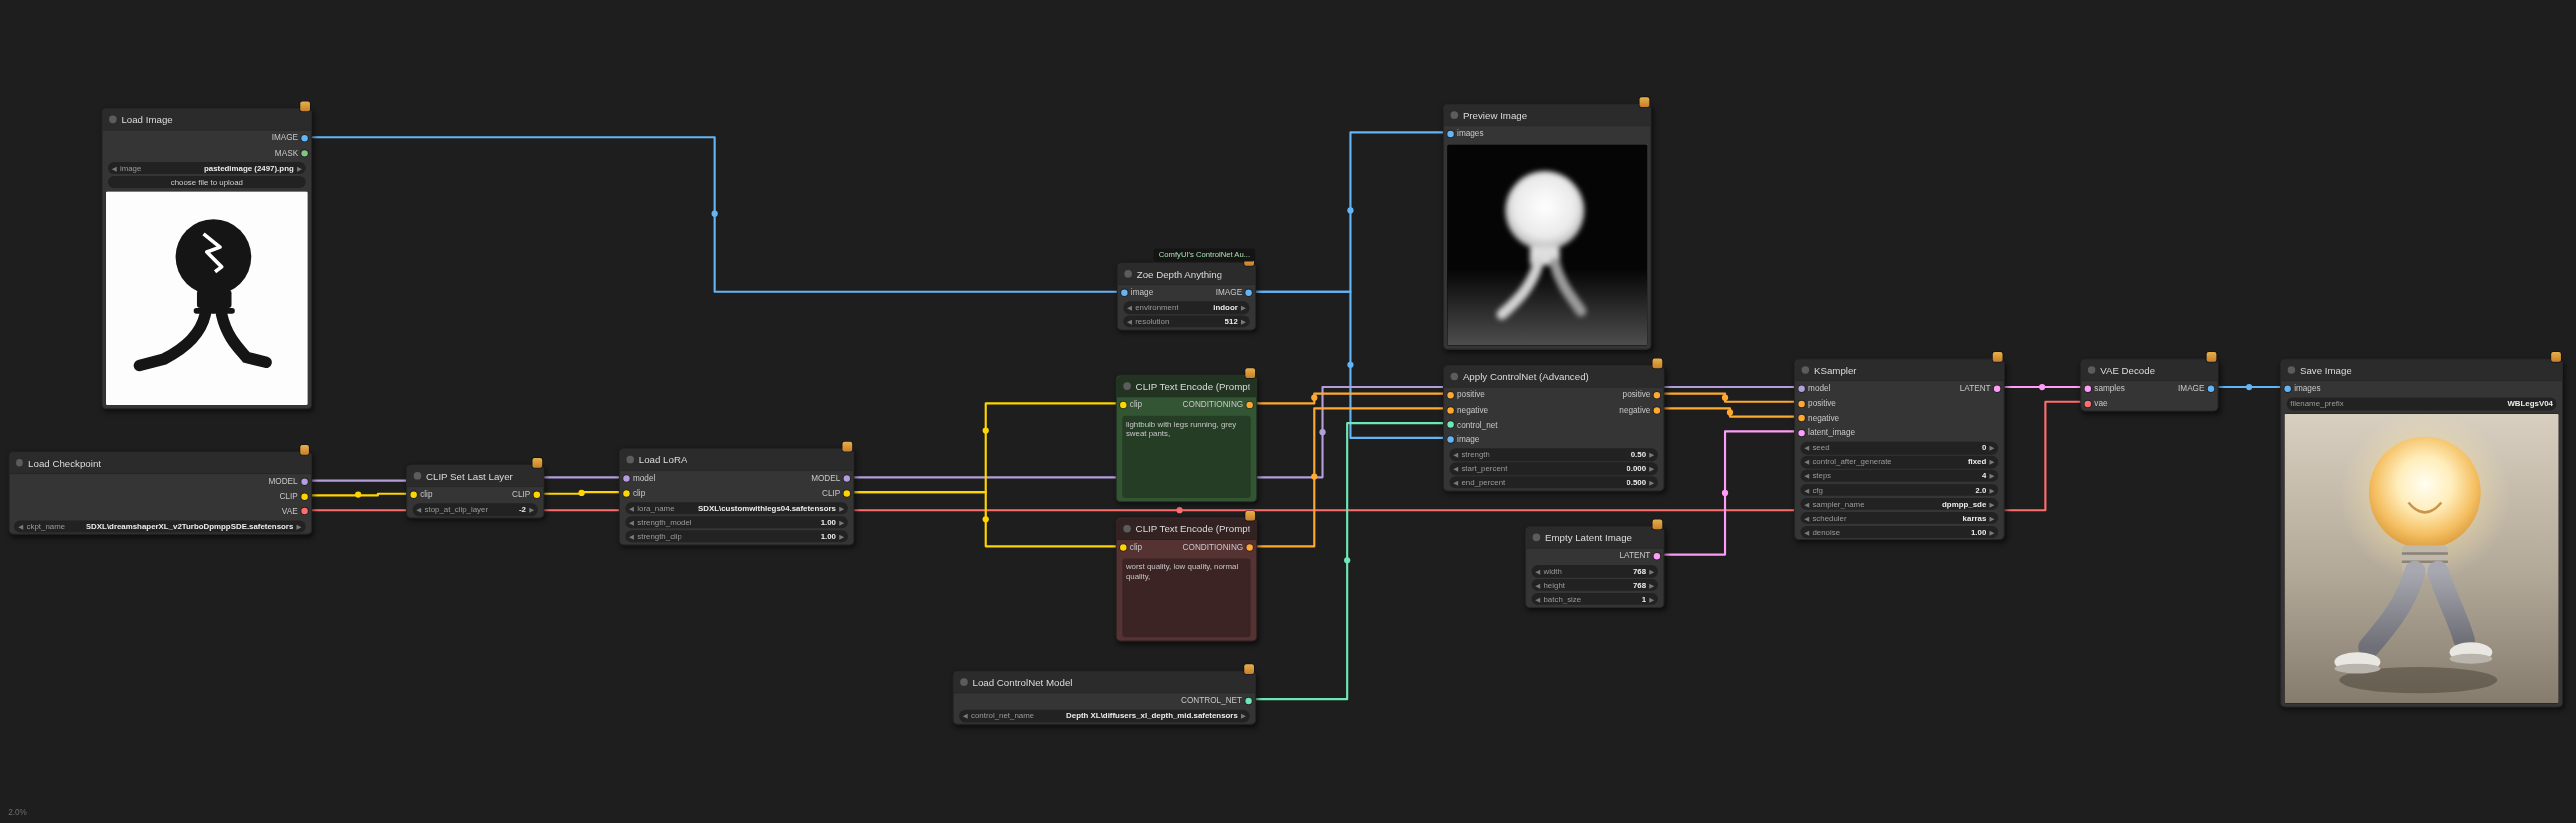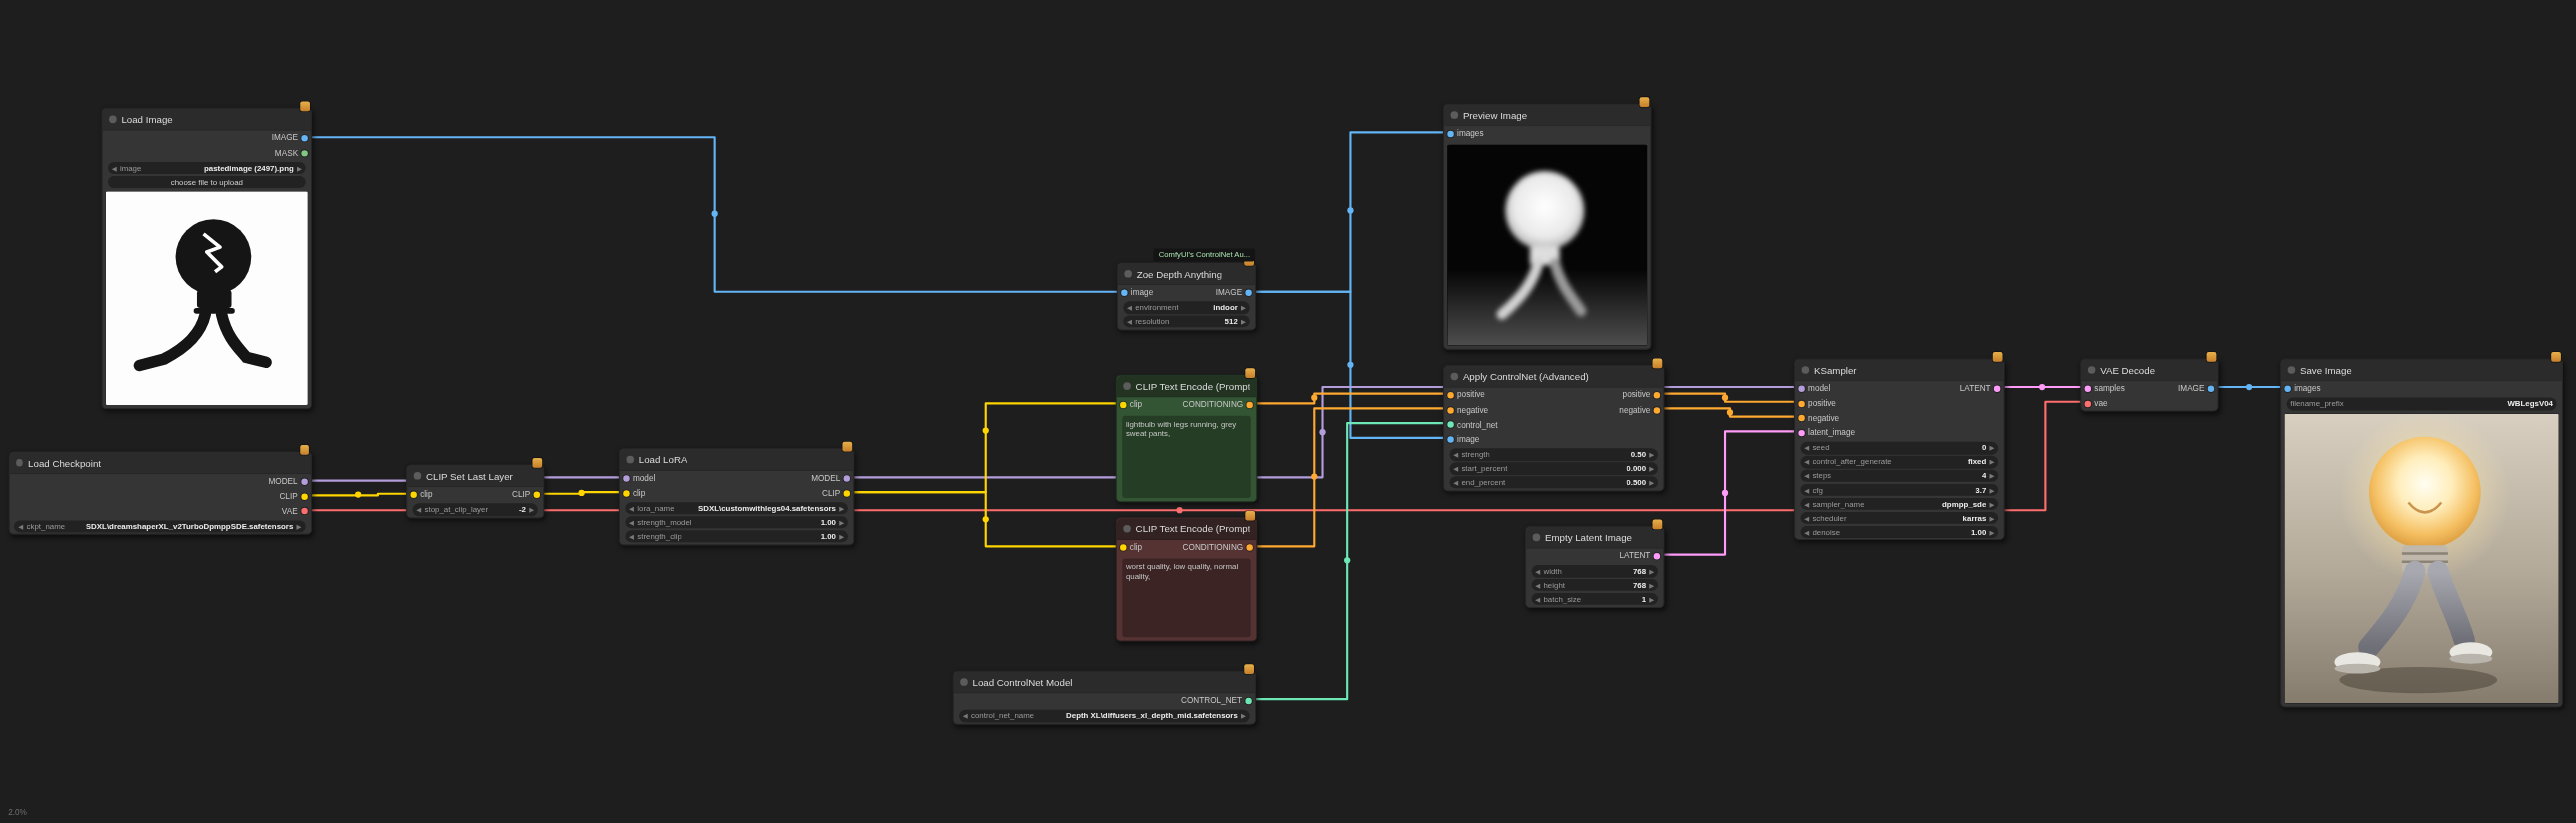--- a/index.html
+++ b/index.html
@@ -494,21 +494,21 @@
       </div>
       <div class="widget">
         <span class="arrow">◀</span>
         <span class="wlabel">steps</span>
         <span class="wvalue">4</span>
         <span class="arrow">▶</span>
       </div>
       <div class="widget">
         <span class="arrow">◀</span>
         <span class="wlabel">cfg</span>
-        <span class="wvalue">3.7</span>
+        <span class="wvalue">2.0</span>
         <span class="arrow">▶</span>
       </div>
       <div class="widget">
         <span class="arrow">◀</span>
         <span class="wlabel">sampler_name</span>
         <span class="wvalue">dpmpp_sde</span>
         <span class="arrow">▶</span>
       </div>
       <div class="widget">
         <span class="arrow">◀</span>

